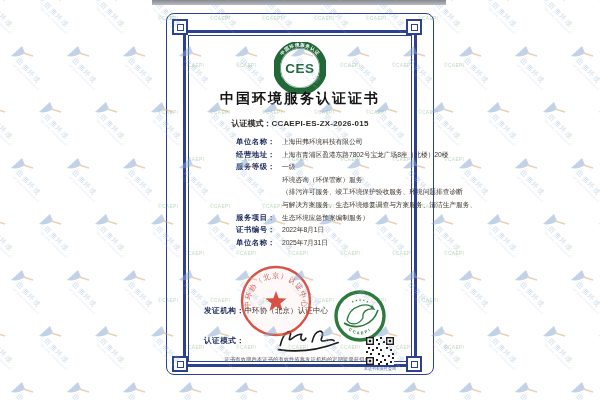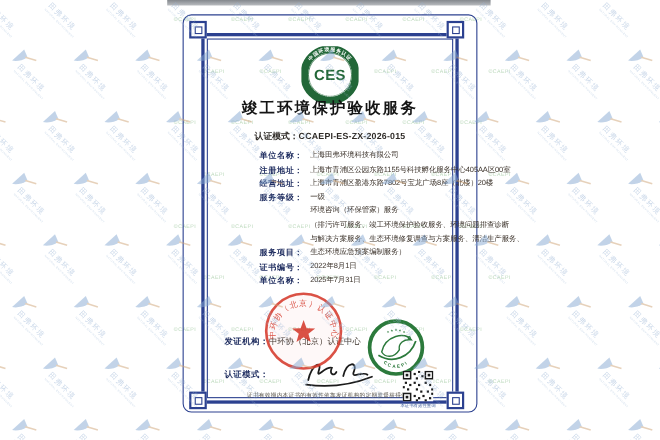--- a/index.html
+++ b/index.html
@@ -146,37 +146,31 @@
         <text font-size="4.6" fill="#ffffff" letter-spacing="0.5" font-weight="bold">
           <textPath href="#cesTop" startOffset="50%" text-anchor="middle">中国环境服务认证</textPath>
         </text>
         <text font-size="2.1" fill="#ffffff">
           <textPath href="#cesBot" startOffset="50%" text-anchor="middle">CERTIFICATION FOR ENVIRONMENTAL SERVICE</textPath>
         </text>
         <text x="26" y="31" text-anchor="middle" font-size="13.5" font-weight="bold" fill="var(--c-green)" letter-spacing="0.5">CES</text>
       </svg>
     </div>
 
-    <div class="cert-title">竣工环境保护验收服务</div>
+    <div class="cert-title">中国环境服务认证证书</div>
 
     <div class="cert-no">
       <span>认证模式：</span><span class="no-val">CCAEPI-ES-ZX-2026-015</span>
     </div>
 
     <div class="fields">
         <div class="field-row">
           <span class="f-label">单位名称：</span>
           <div class="f-lines">
             <div class="f-line">上海田弗环境科技有限公司</div>
-          </div>
-        </div>
-        <div class="field-row">
-          <span class="f-label">注册地址：</span>
-          <div class="f-lines">
-            <div class="f-line">上海市青浦区公园东路1155号科技孵化服务中心405AA区00室</div>
           </div>
         </div>
         <div class="field-row">
           <span class="f-label">经营地址：</span>
           <div class="f-lines">
             <div class="f-line">上海市青浦区盈港东路7802号宝龙广场8座（北楼）20楼</div>
           </div>
         </div>
         <div class="field-row">
           <span class="f-label">服务等级：</span>

